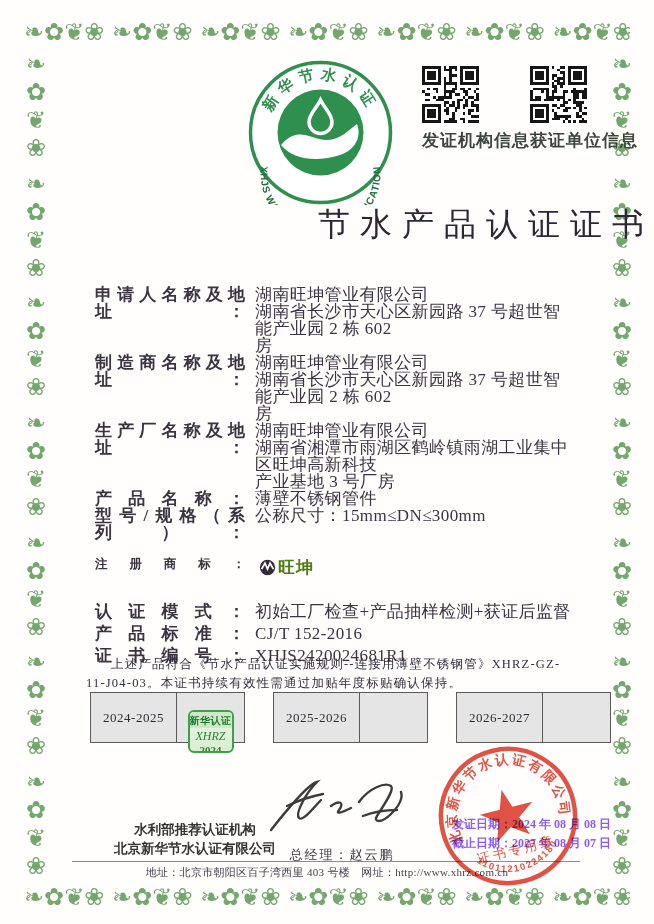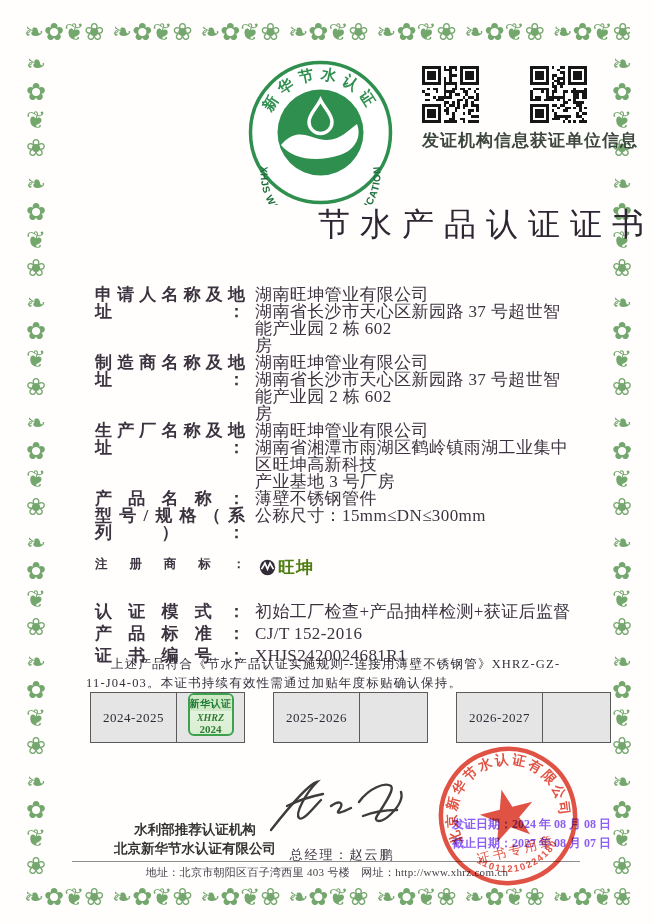--- a/index.html
+++ b/index.html
@@ -49,27 +49,27 @@
   .statement { position:absolute; left:86px; top:655px; width:488px;
                font-size:12.5px; line-height:18.5px; letter-spacing:1.2px;
                text-indent:2em; color:#332d3a; }
 
   
   .boxes { position:absolute; left:90px; top:692px; display:flex; gap:28px; }
   .ybox { width:155px; height:51px; border:1px solid #5a5a5a; display:flex; background:#e5e5e5; }
   .ybox .cell-a { flex:0 0 86px; border-right:1px solid #5a5a5a;
                   display:flex; align-items:center; justify-content:center;
                   font-size:13px; letter-spacing:0.5px; color:#2f2a35; }
-  .ybox .cell-b { flex:1; display:flex; justify-content:center; }
+  .ybox .cell-b { flex:1; display:flex; align-items:center; justify-content:center;margin-top:28px; }
   .sticker { width:46px; height:43px; border:2px solid #3da04c; border-radius:6px;
              background:linear-gradient(180deg,#eaf6e4,#d9eed2); text-align:center;
              font-family:"Liberation Serif", serif; overflow:hidden; }
   .sticker .s1 { font-size:10px; font-weight:bold; color:#1d7a33; background:#cfe9c6;
                  letter-spacing:0.5px; padding-top:2px; }
-  .sticker .s2 { font-size:10px; font-weight:bold; font-style:italic; color:#2e7d32; margin-top:1px; }
+  .sticker .s2 { font-size:12px; font-weight:normal; font-style:italic; color:#2e7d32; margin-top:1px; }
   .sticker .s3 { font-size:11px; font-weight:bold; color:#2e7d32; }
 
   
   .issuer { position:absolute; left:95px; top:820px; width:200px; text-align:center;
             font-size:13.5px; font-weight:bold; line-height:19px; color:#343434; }
   .sig { position:absolute; left:265px; top:772px; }
   .signer { position:absolute; left:262px; top:846px; width:160px; text-align:center;
             font-size:13px; letter-spacing:2px; color:#3b3440; }
   .dates { position:absolute; left:452px; top:815px; font-size:12px; line-height:19px;
            font-weight:bold; color:#8b5cf6; white-space:nowrap; }

